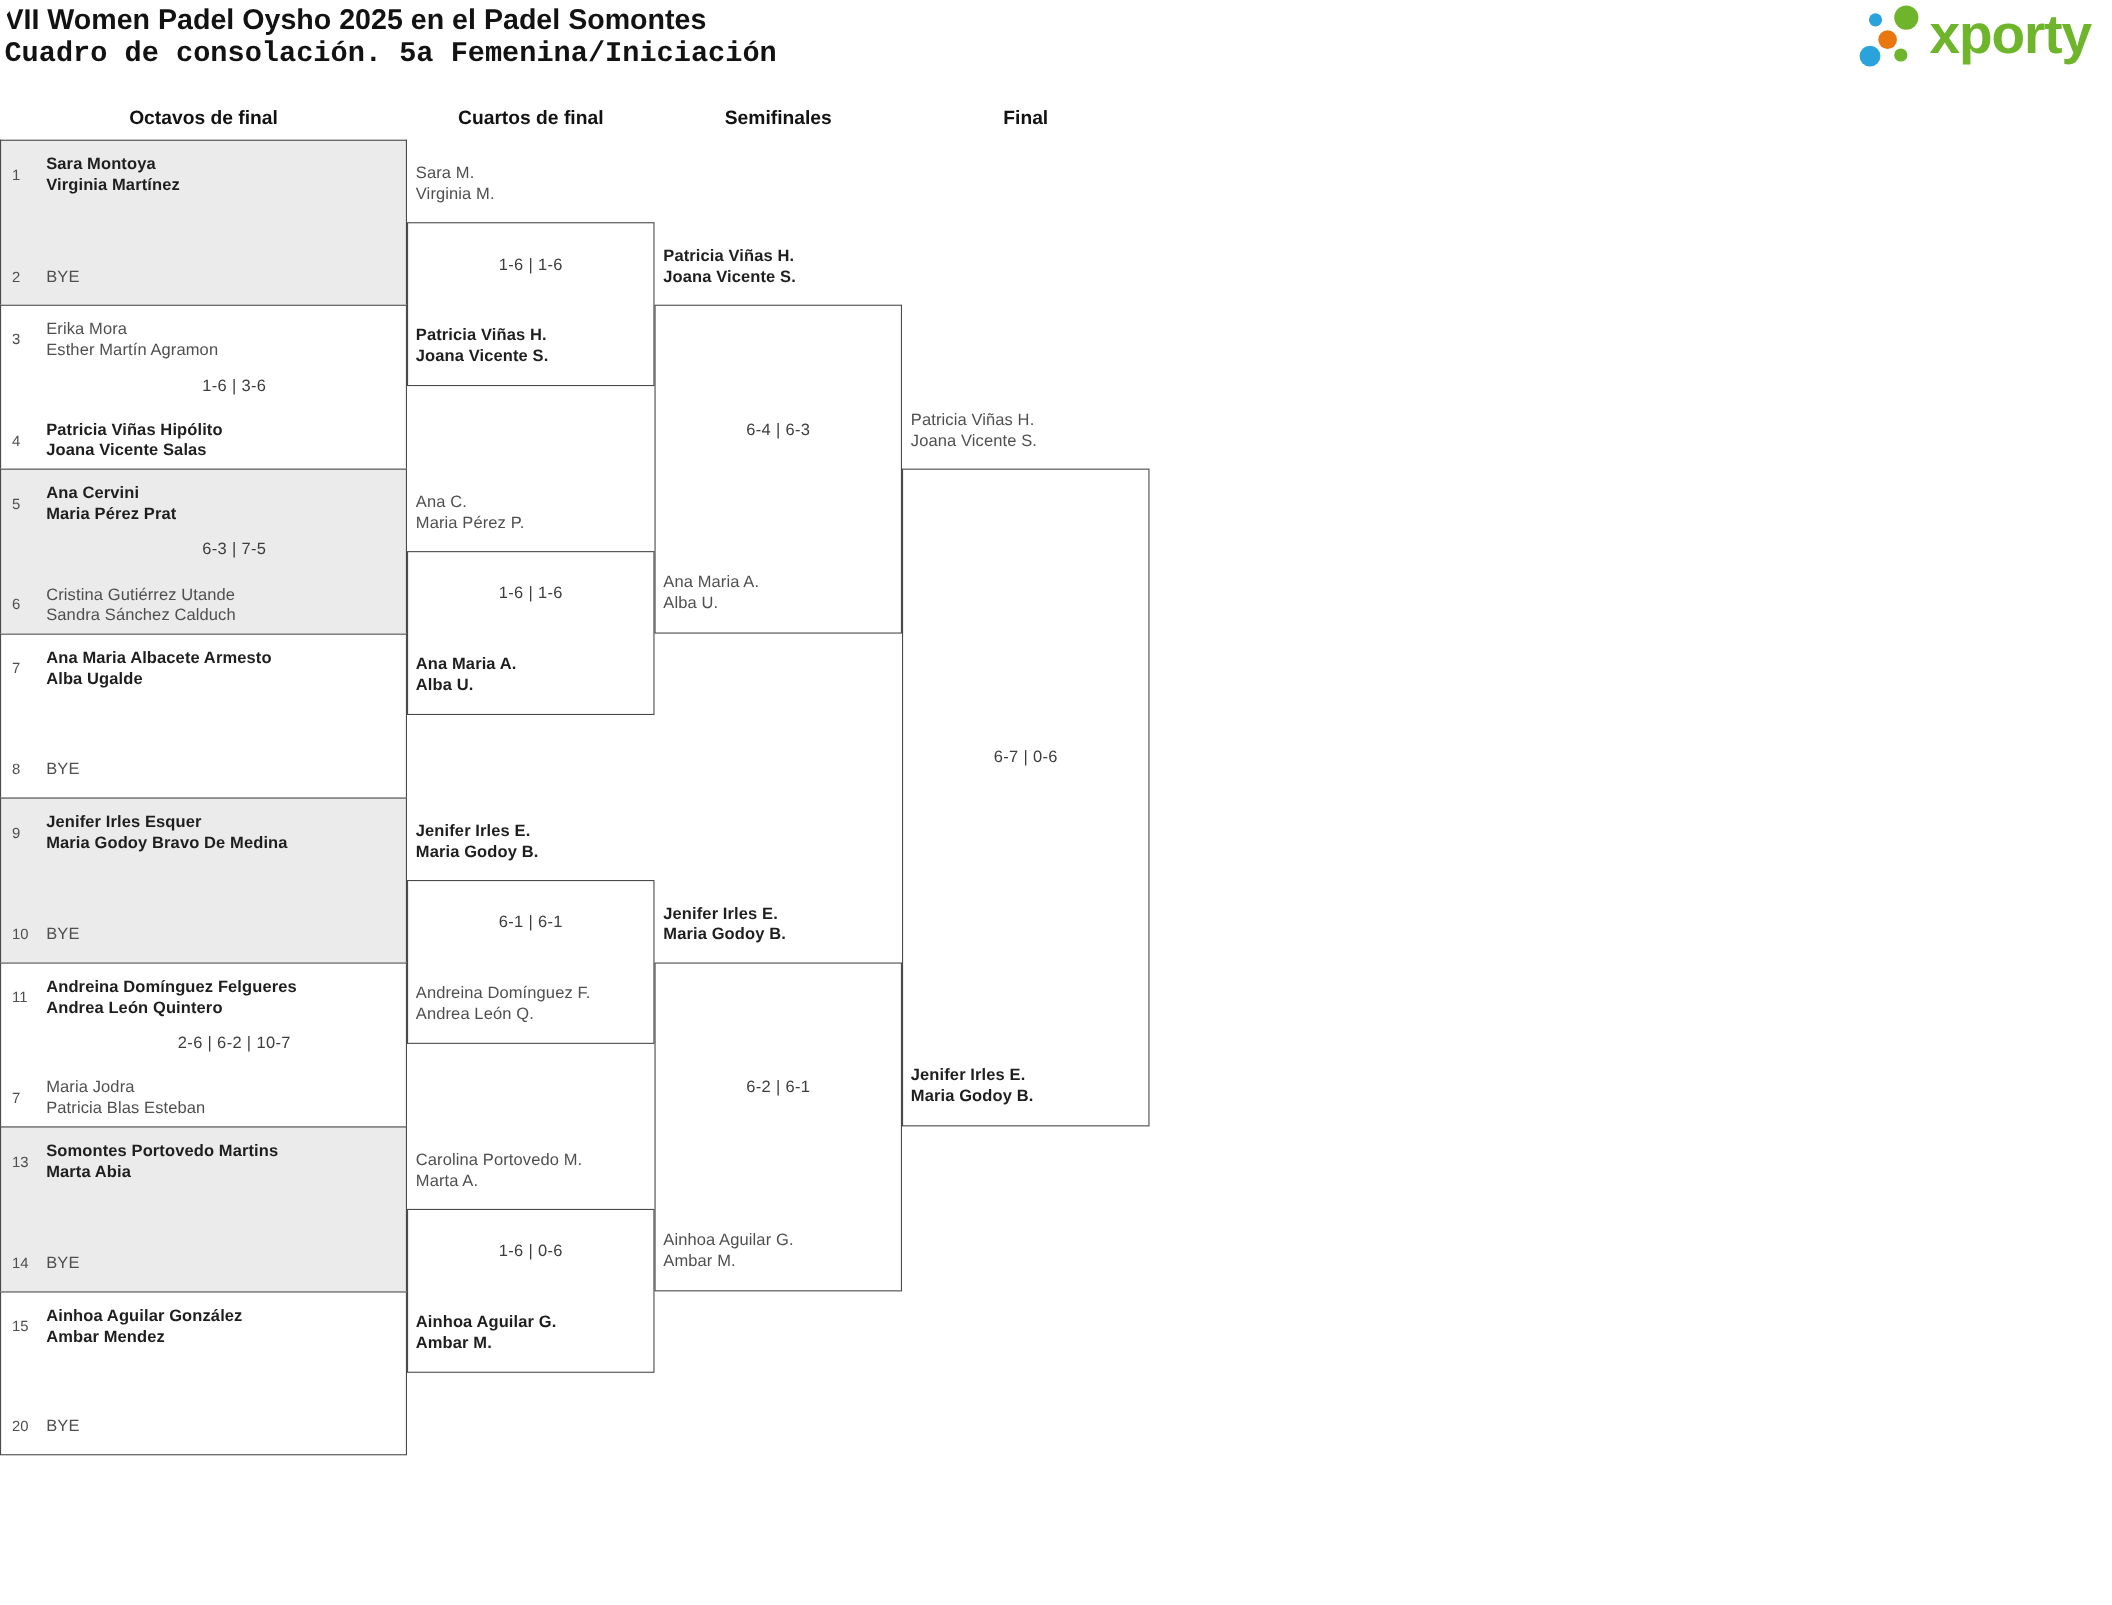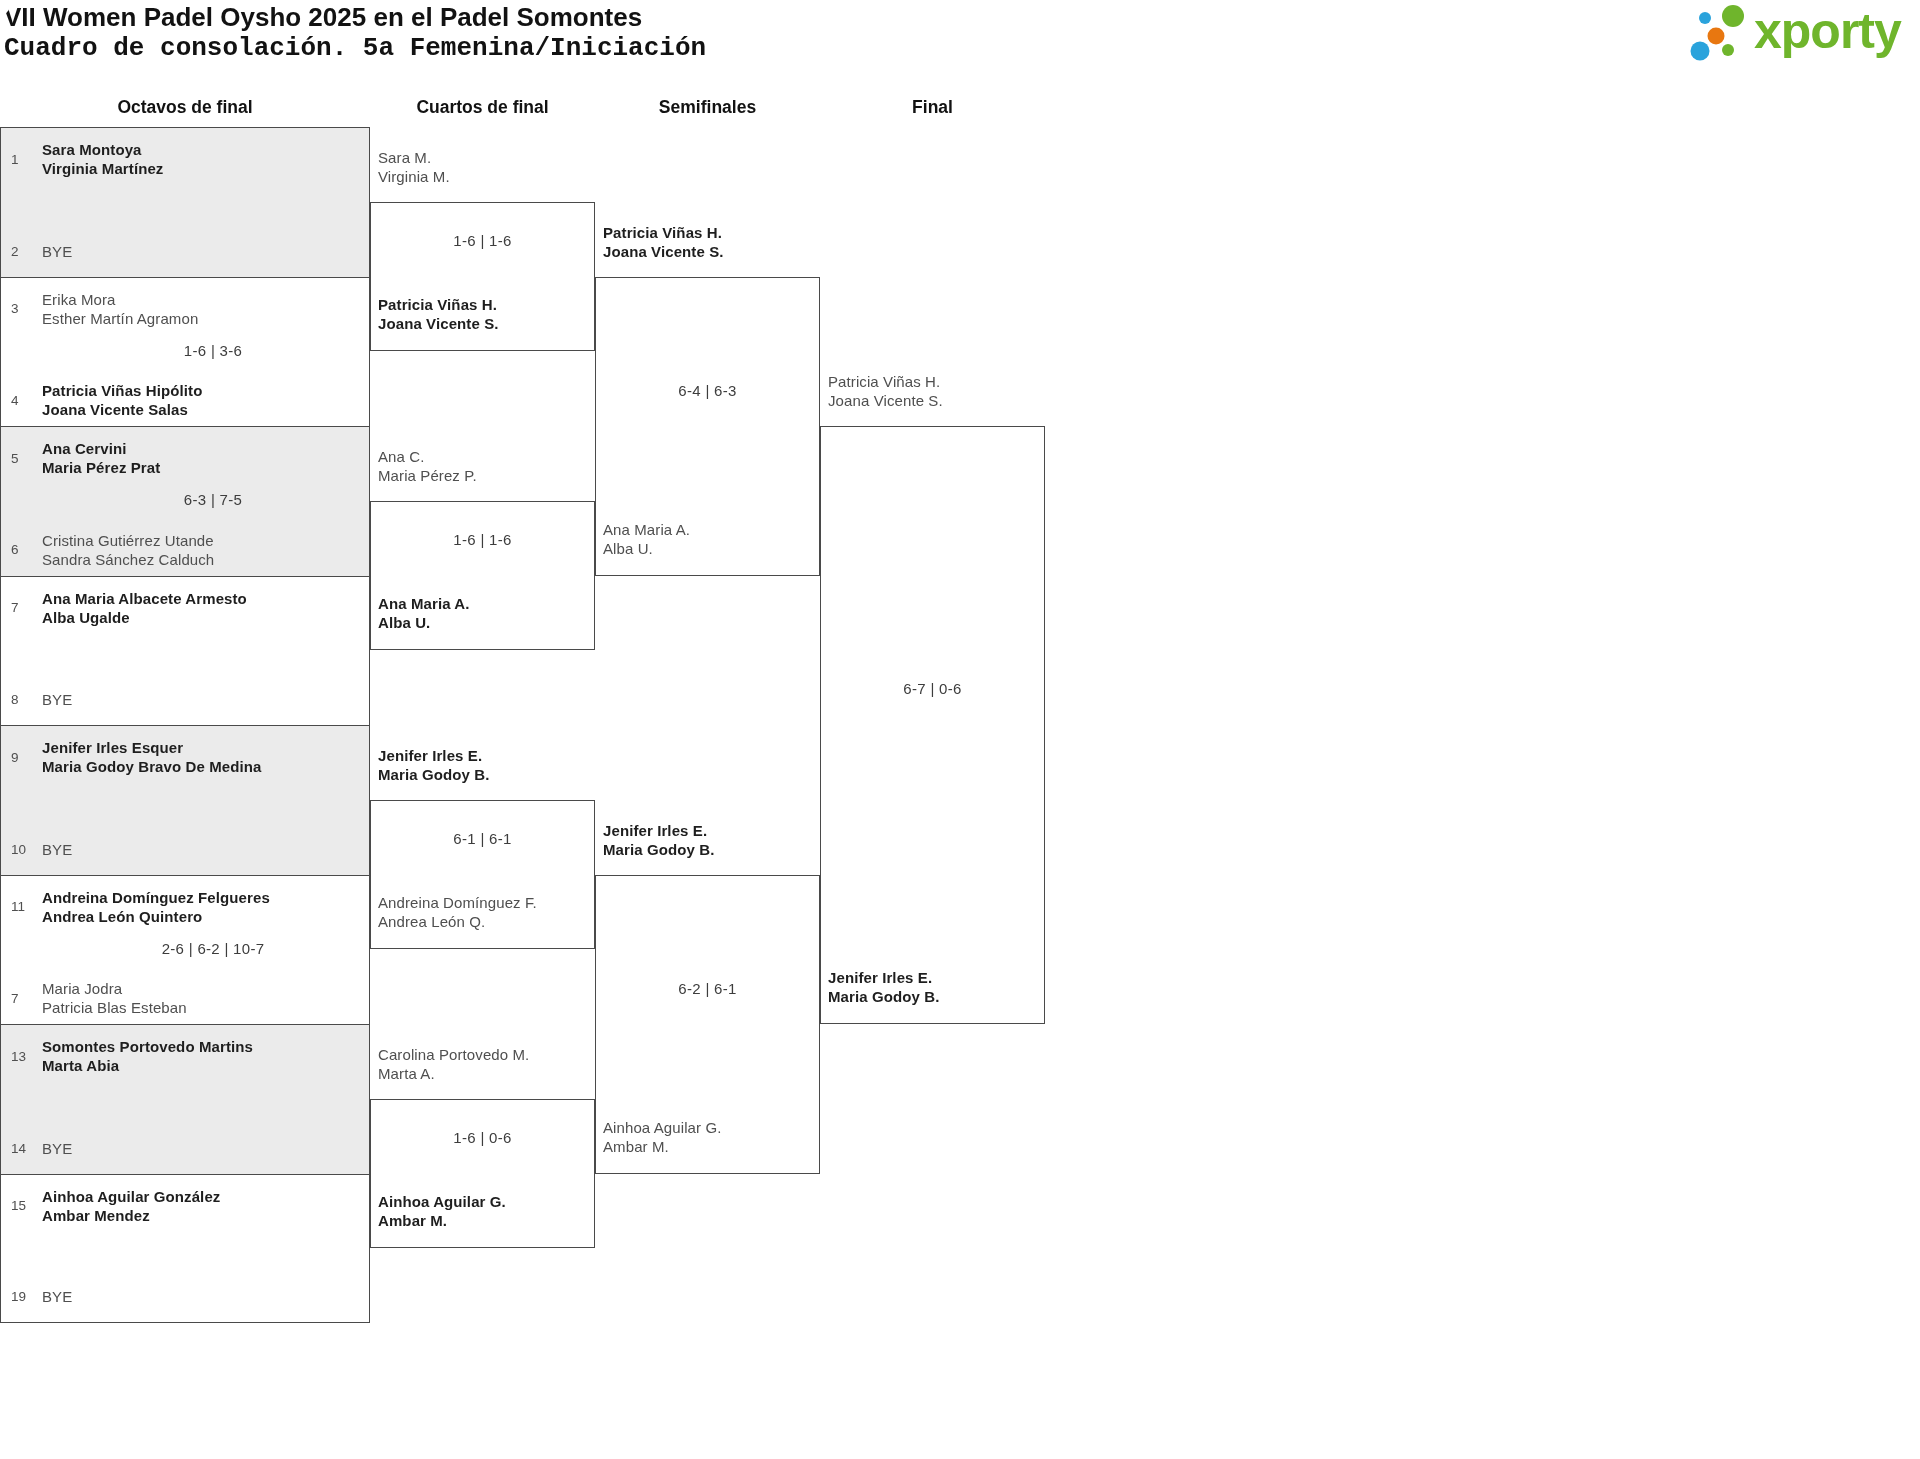--- a/index.html
+++ b/index.html
@@ -183,21 +183,21 @@
 
   <div class="mbox last" style="top:1173.5px">
     <div class="team team-a">
       <span class="seed">15</span>
       <div class="names winner">
         <div>Ainhoa Aguilar González</div>
         <div>Ambar Mendez</div>
       </div>
     </div>
     <div class="team team-b bye">
-      <span class="seed">19</span>
+      <span class="seed">20</span>
       <div class="names">
         <div>BYE</div>
       </div>
     </div>
   </div>
 
   <div class="obox" style="left:370px;top:201.75px;width:225px;height:149.5px">
     <div class="slot slot-top">
       <div>Sara M.</div>
       <div>Virginia M.</div>

